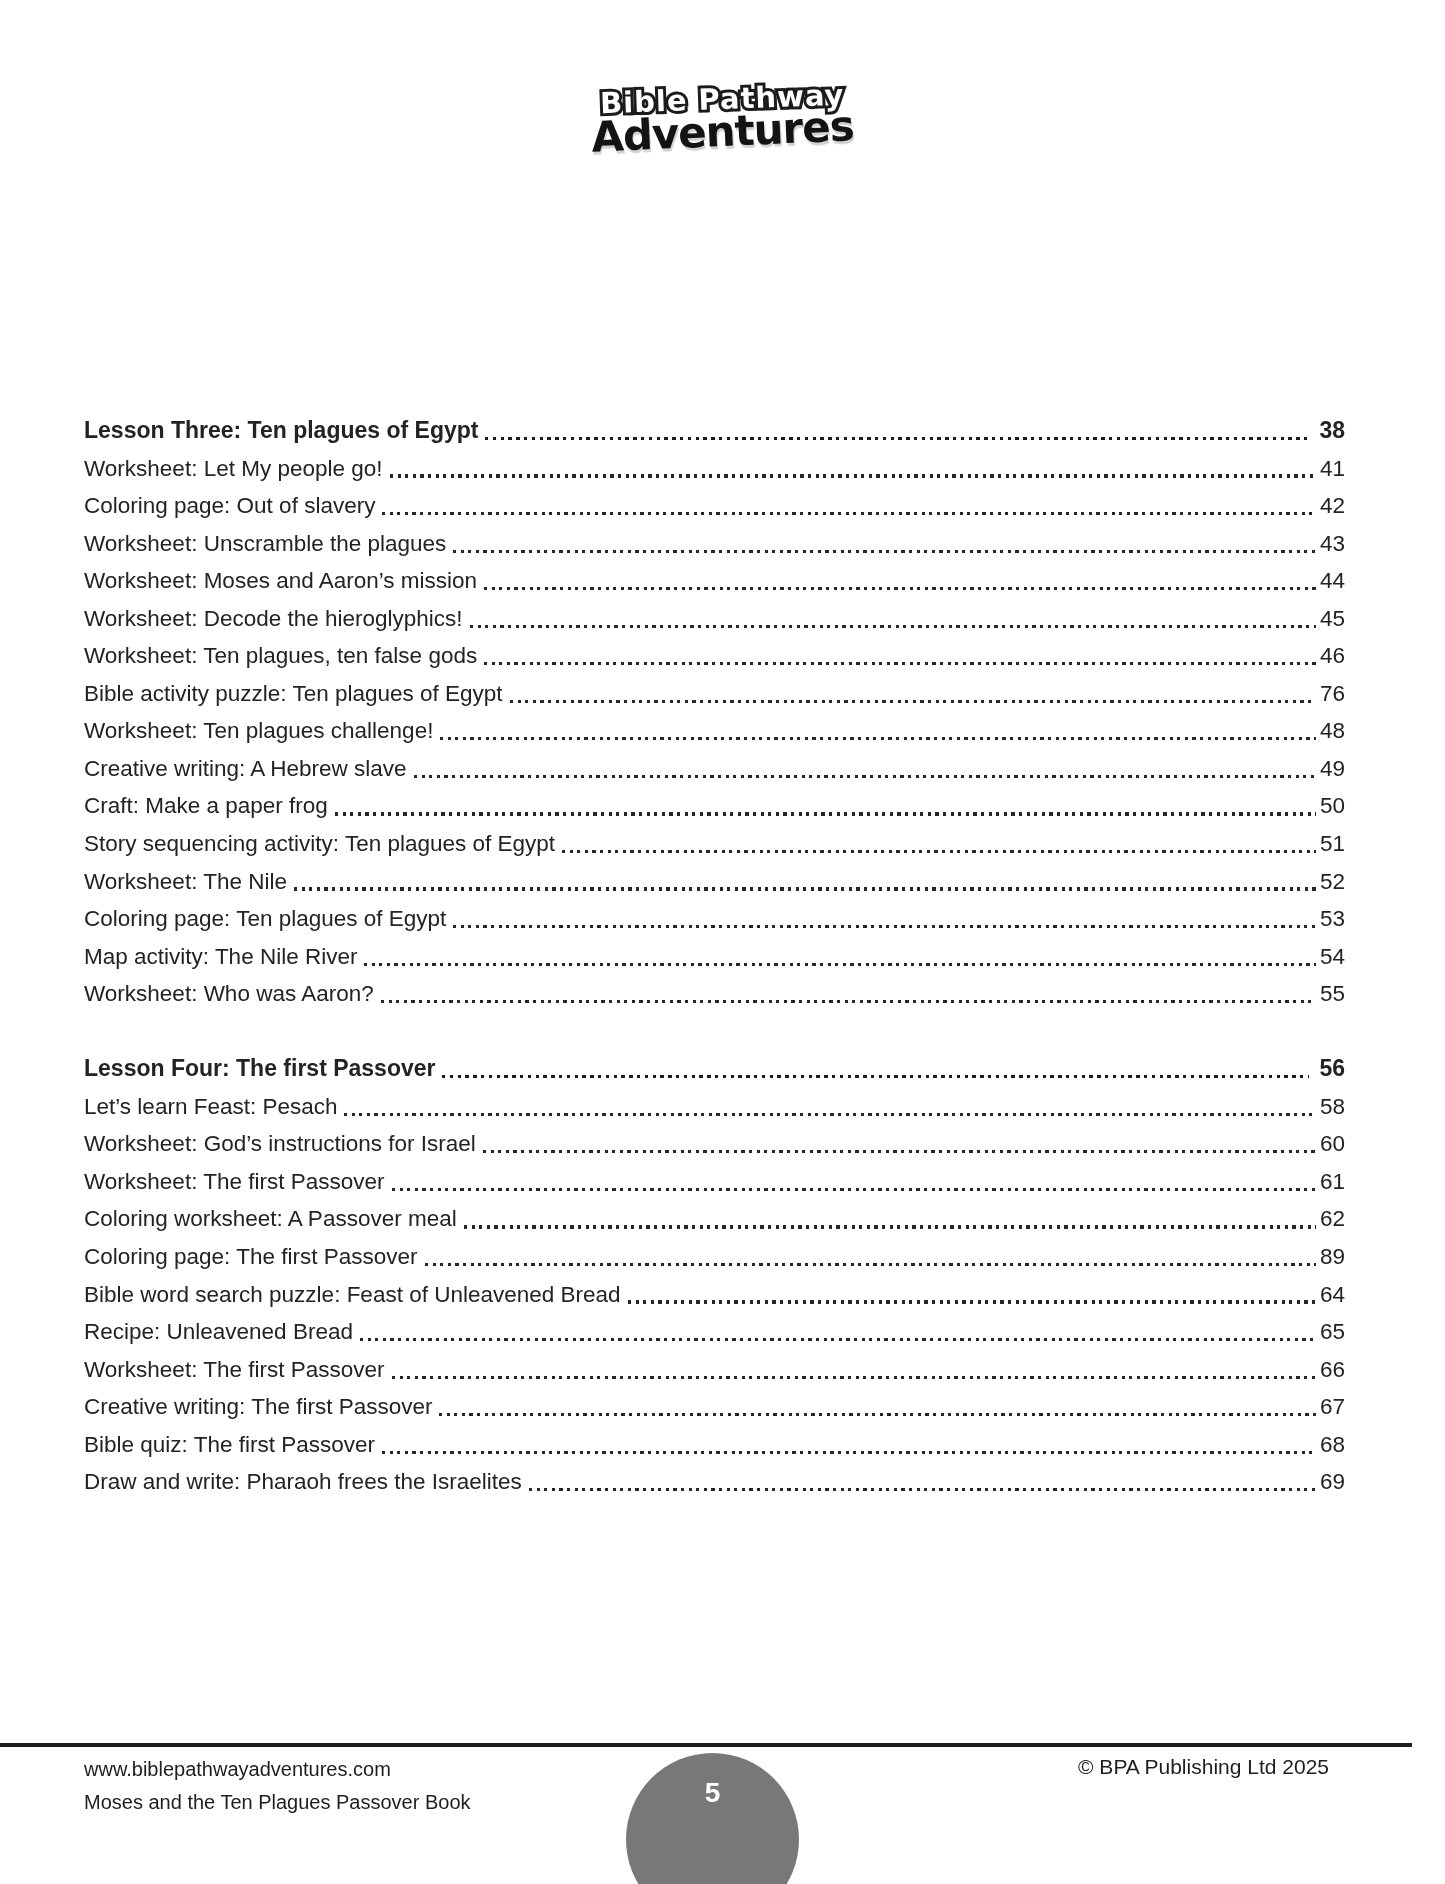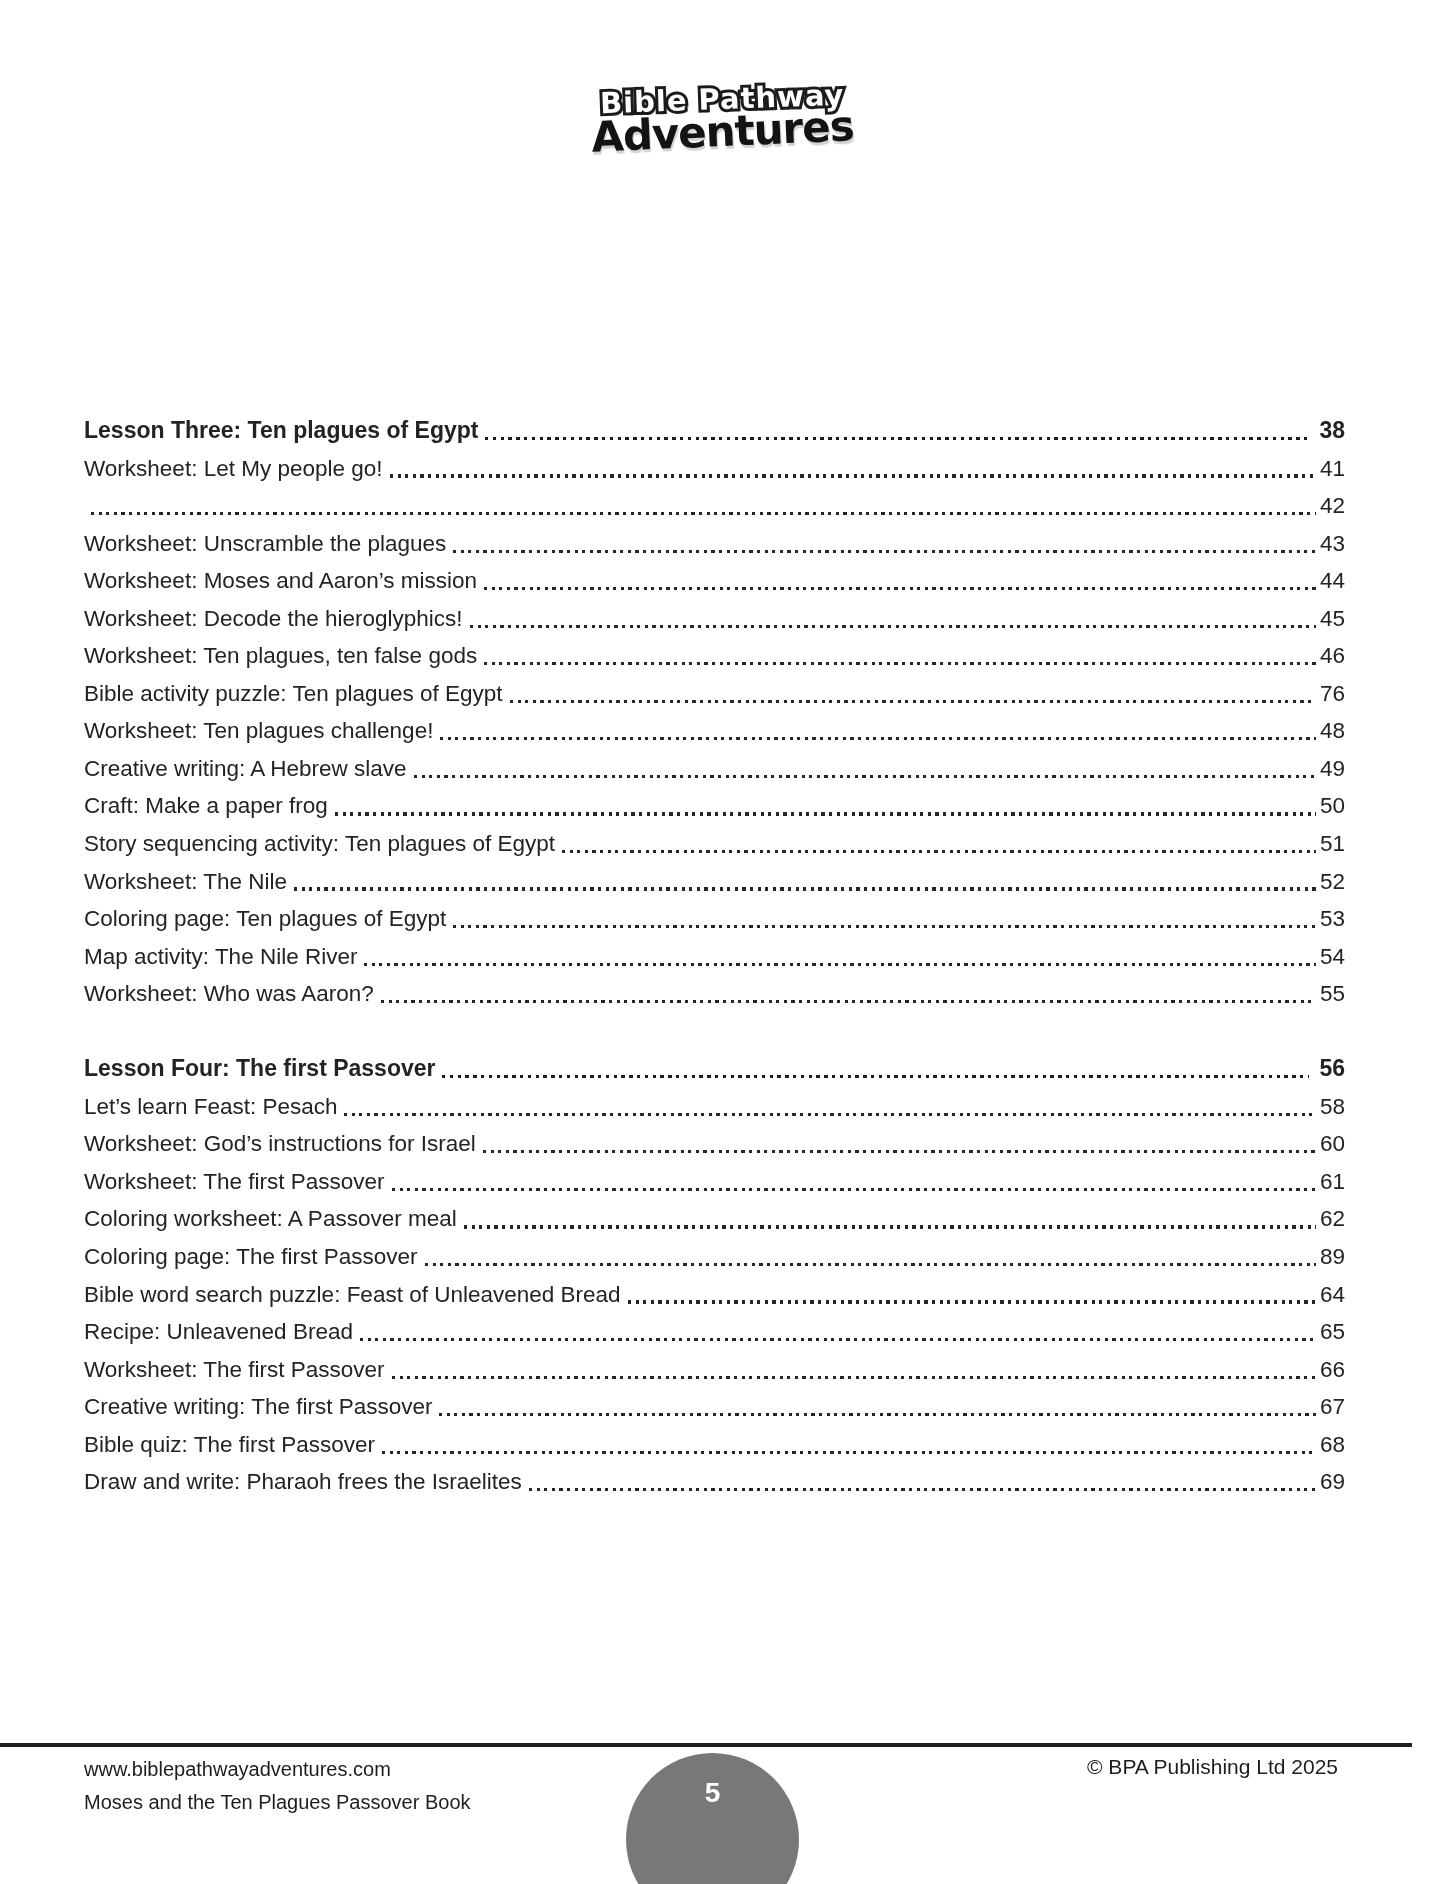--- a/index.html
+++ b/index.html
@@ -31,21 +31,21 @@
   .leader { flex:1 1 auto; height:3.2px; align-self:flex-end; margin:0 4px 9.5px 7px;
             background:repeating-linear-gradient(to right,#262626 0 3.2px,transparent 3.2px 7.6px); }
   .row.bold { font-weight:bold; font-size:23px; }
   .row.bold .leader { height:3.4px; margin:0 10px 9.5px 7px;
             background:repeating-linear-gradient(to right,#1c1c1c 0 3.4px,transparent 3.4px 7.8px); }
   .spacer { height:37.55px; }
 
   
   .footer-rule { position:absolute; left:0; top:1743px; width:1412px; height:4px; background:#1f1f1f; }
   .footer-left { position:absolute; left:84px; top:1753px; font-size:20px; line-height:33px; color:#1e1e1e; }
-  .footer-right { position:absolute; top:1755px; right:107px; font-size:21px; color:#1e1e1e; }
+  .footer-right { position:absolute; top:1755px; right:116px; font-size:21px; color:#1e1e1e; }
   .page-circle { position:absolute; left:626px; top:1753px; width:173px; height:173px;
                  border-radius:50%; background:#787878; }
   .page-circle .num { position:absolute; top:24px; left:0; width:100%; text-align:center;
                       color:#ffffff; font-size:28px; font-weight:bold; }
 </style>
 </head>
 <body>
 
 <div class="page">
 
@@ -64,20 +64,21 @@
       <span class="leader"></span>
       <span class="pg">38</span>
     </div>
 
     <div class="row">
       <span class="lbl">Worksheet: Let My people go!</span>
       <span class="leader"></span>
       <span class="pg">41</span>
     </div>
     <div class="row">
+      <span class="lbl">Coloring page: Out of slavery</span>
       <span class="leader"></span>
       <span class="pg">42</span>
     </div>
     <div class="row">
       <span class="lbl">Worksheet: Unscramble the plagues</span>
       <span class="leader"></span>
       <span class="pg">43</span>
     </div>
     <div class="row">
       <span class="lbl">Worksheet: Moses and Aaron’s mission</span>

